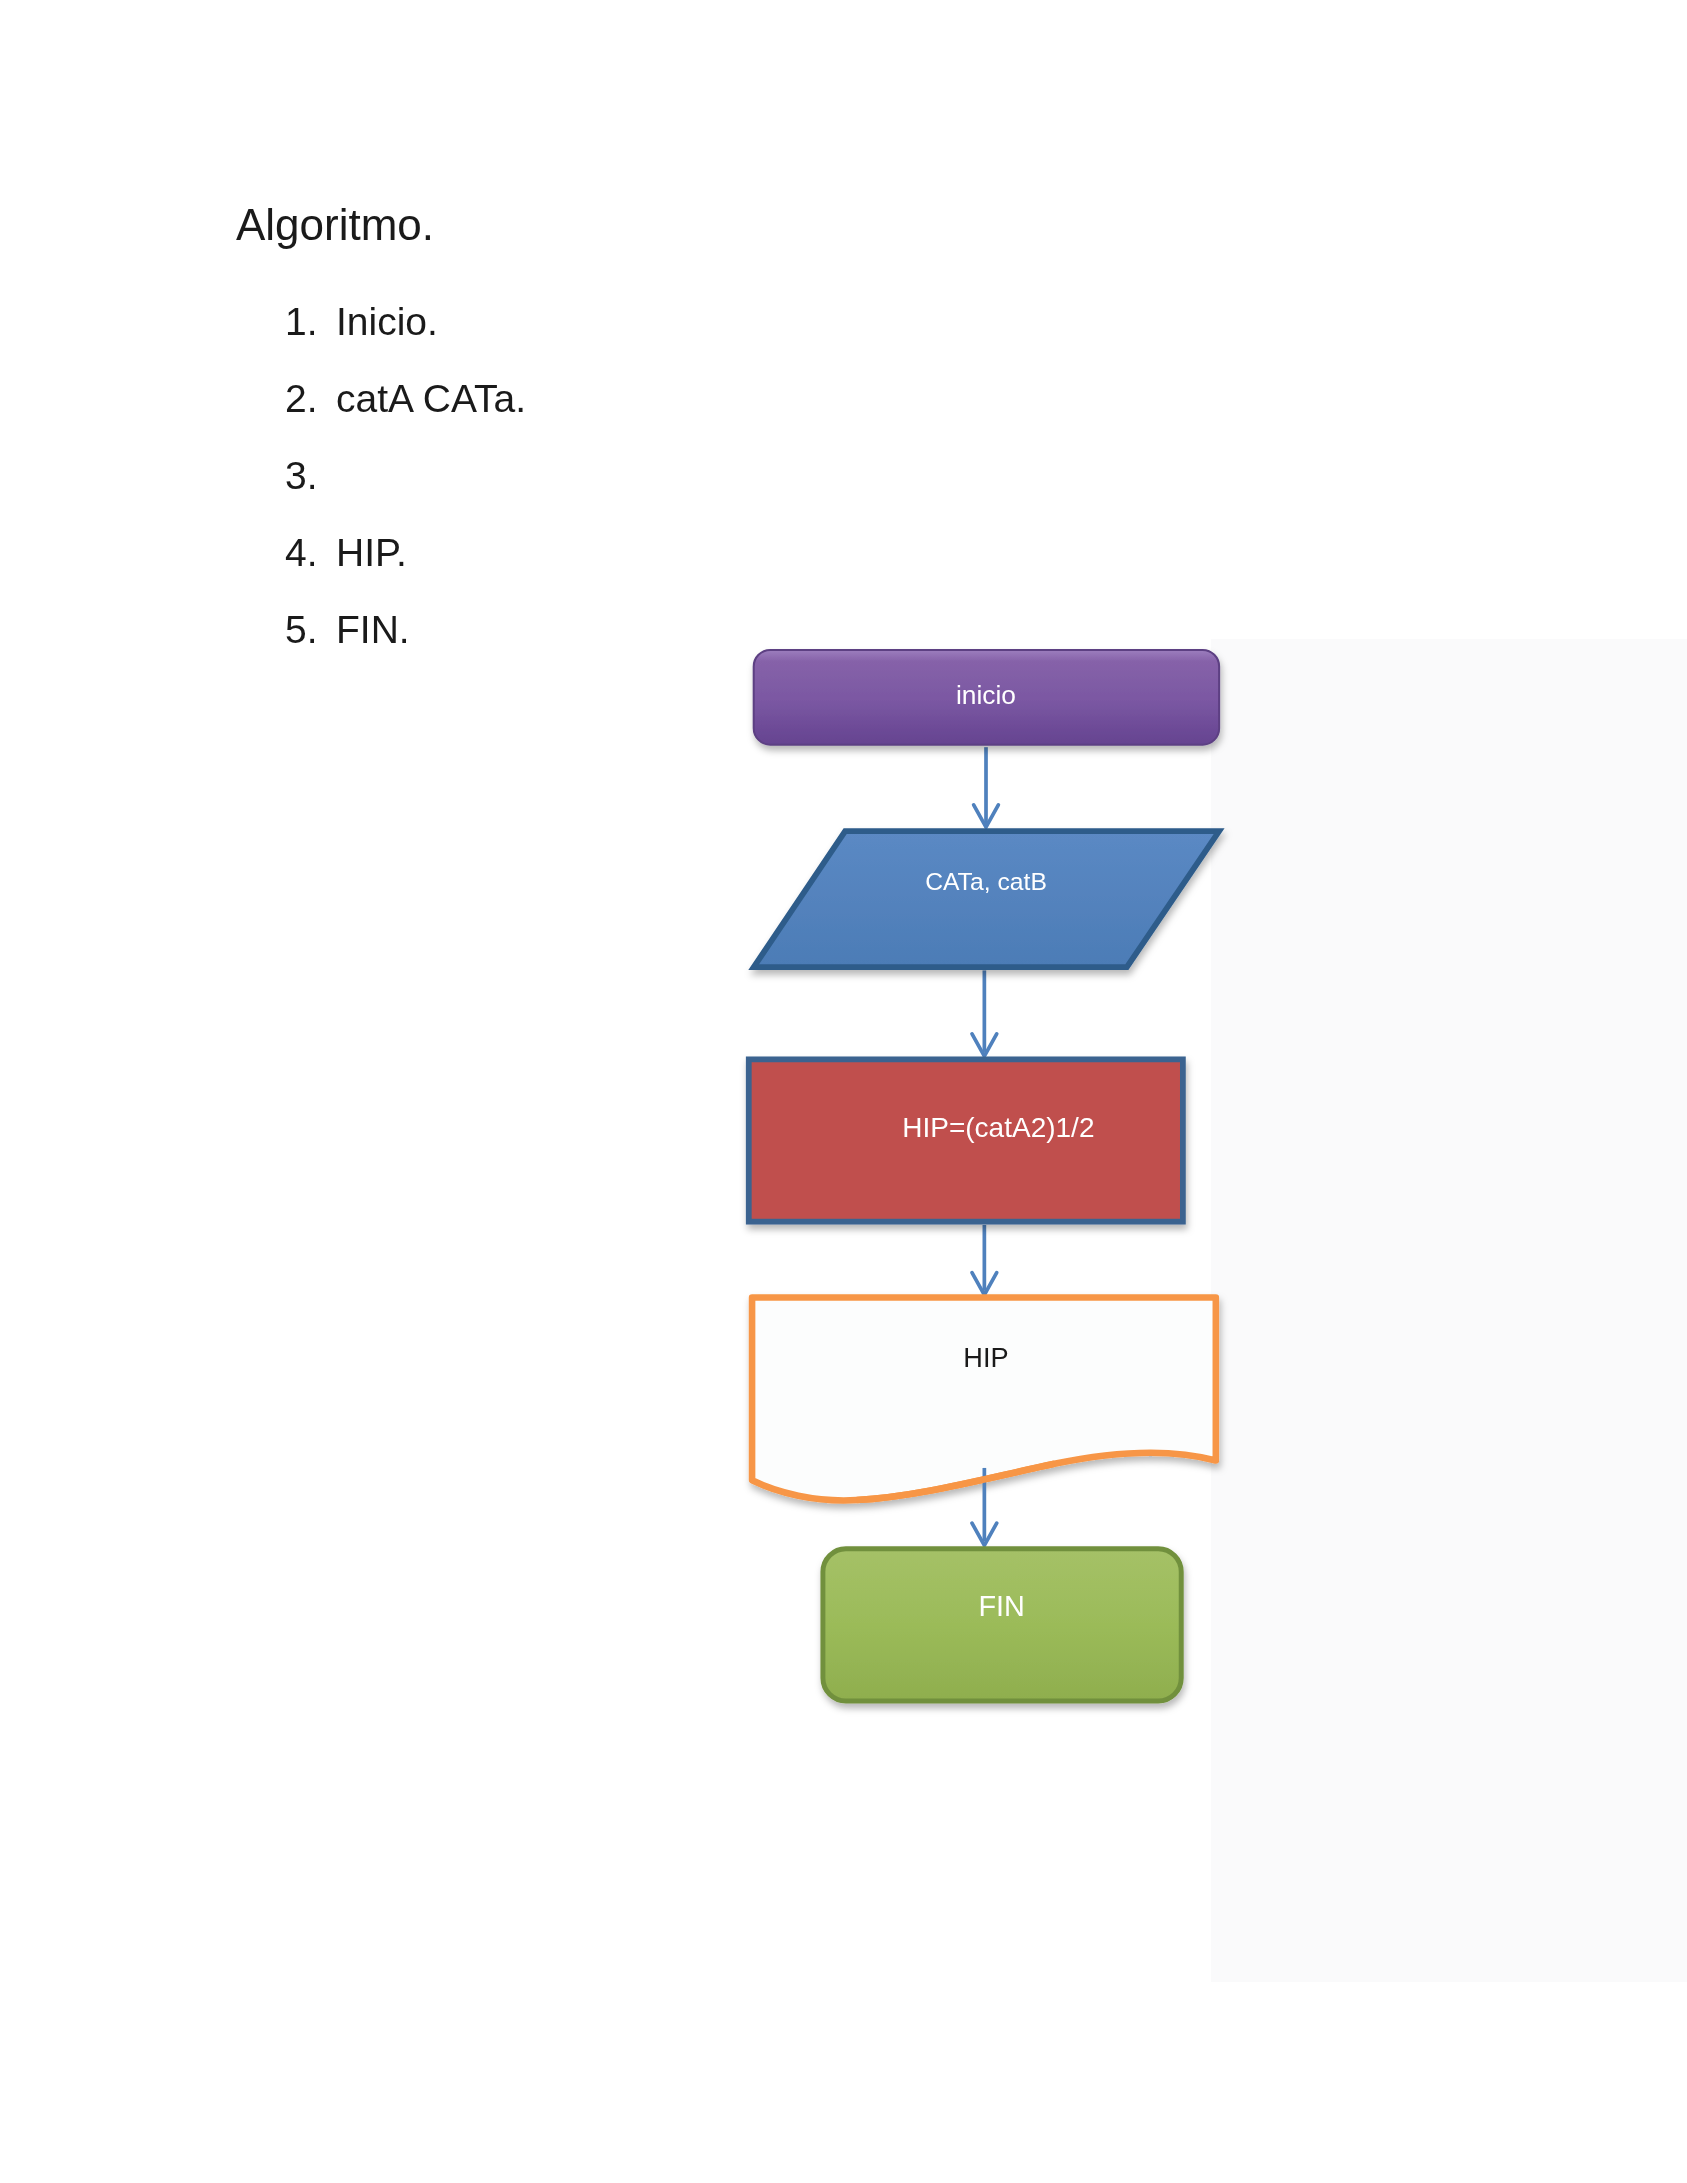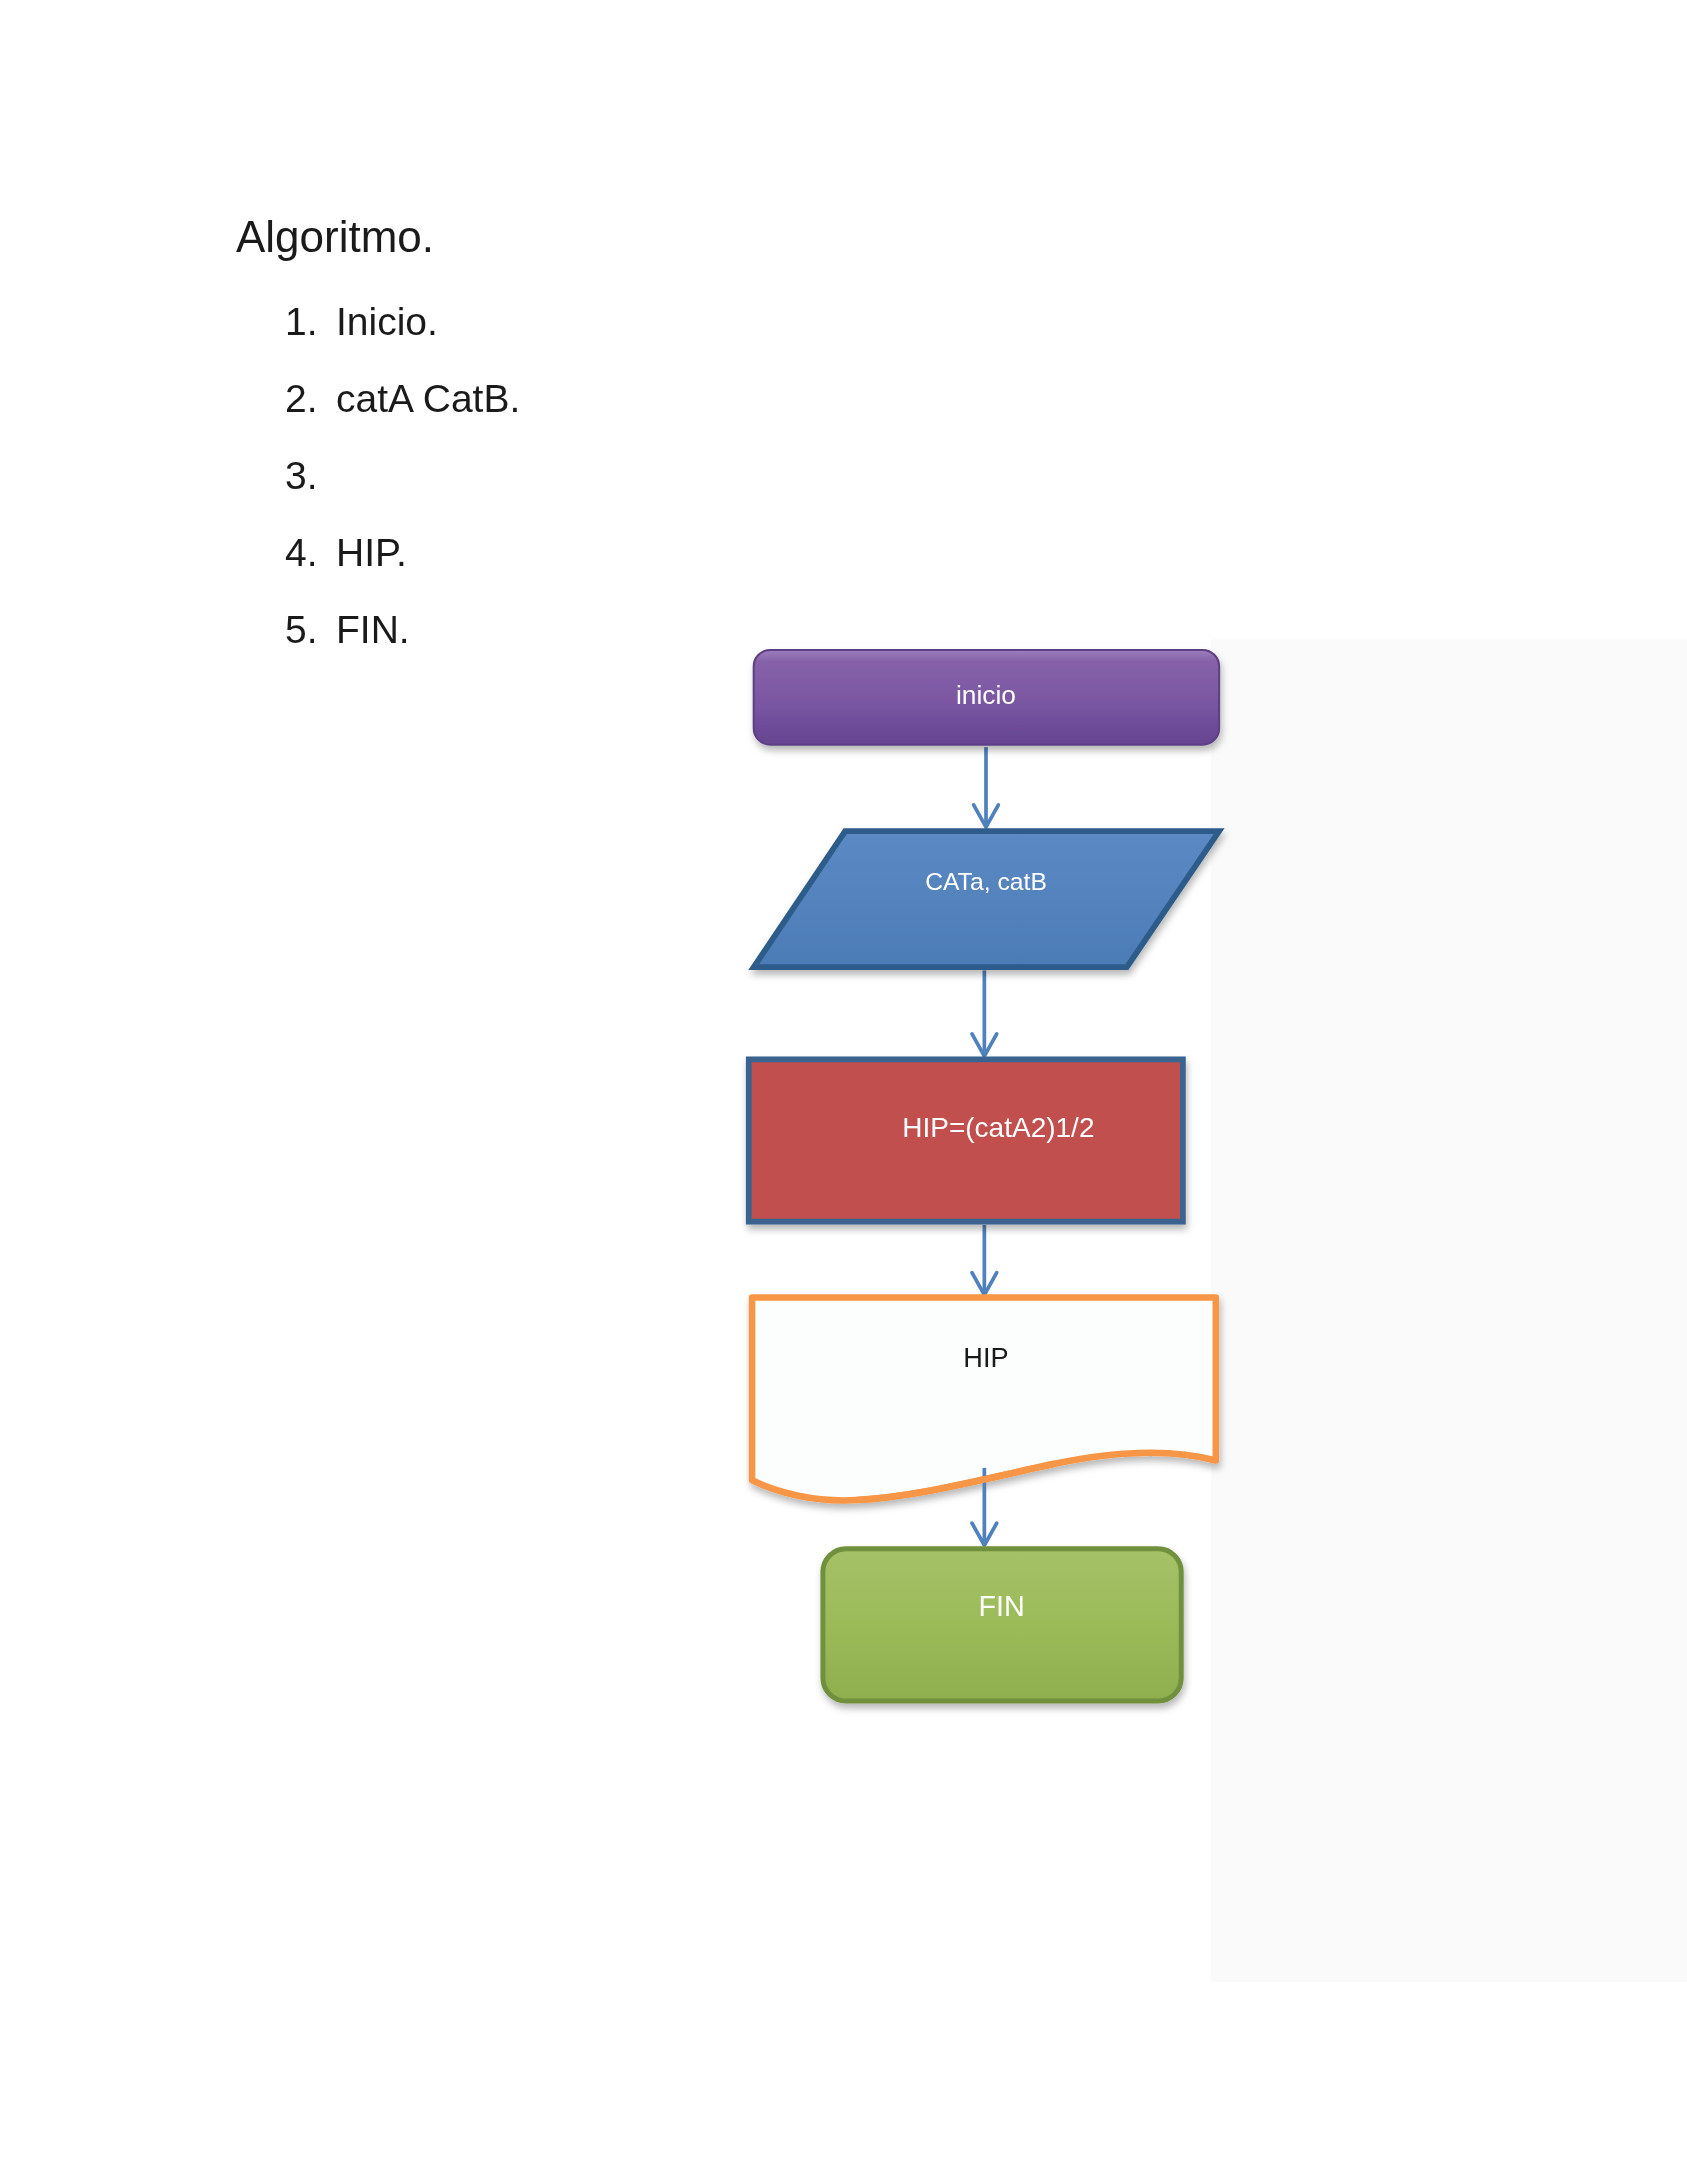--- a/index.html
+++ b/index.html
@@ -6,21 +6,21 @@
   body{
     width:1687px;height:2183px;position:relative;background:#ffffff;
     font-family:"Liberation Sans", sans-serif;overflow:hidden;
   }
   .page{position:absolute;inset:0;background:#ffffff;}
   .right-tint{
     position:absolute;left:1211px;top:639px;width:476px;height:1343px;
     background:#fafafb;
   }
   .doc-title{
-    position:absolute;left:236px;top:215px;
+    position:absolute;left:236px;top:203px;
     font-size:44px;line-height:1;color:#1a1a1a;letter-spacing:0px;
   }
   .doc-list{
     position:absolute;left:285px;top:283px;list-style:none;margin:0;padding:0;
     font-size:39px;color:#1a1a1a;
   }
   .doc-list li{display:flex;height:77px;line-height:77px;}
   .doc-list .num{display:inline-block;width:51px;}
   .flow-svg{position:absolute;left:0;top:0;}
   svg text{font-family:"Liberation Sans", sans-serif;}
@@ -34,21 +34,21 @@
 
   <div class="doc-title">Algoritmo.</div>
 
   <ol class="doc-list">
     <li>
       <span class="num">1.</span>
       <span class="txt">Inicio.</span>
     </li>
     <li>
       <span class="num">2.</span>
-      <span class="txt">catA CatB.</span>
+      <span class="txt">catA CATa.</span>
     </li>
     <li>
       <span class="num">3.</span>
     </li>
     <li>
       <span class="num">4.</span>
       <span class="txt">HIP.</span>
     </li>
     <li>
       <span class="num">5.</span>

